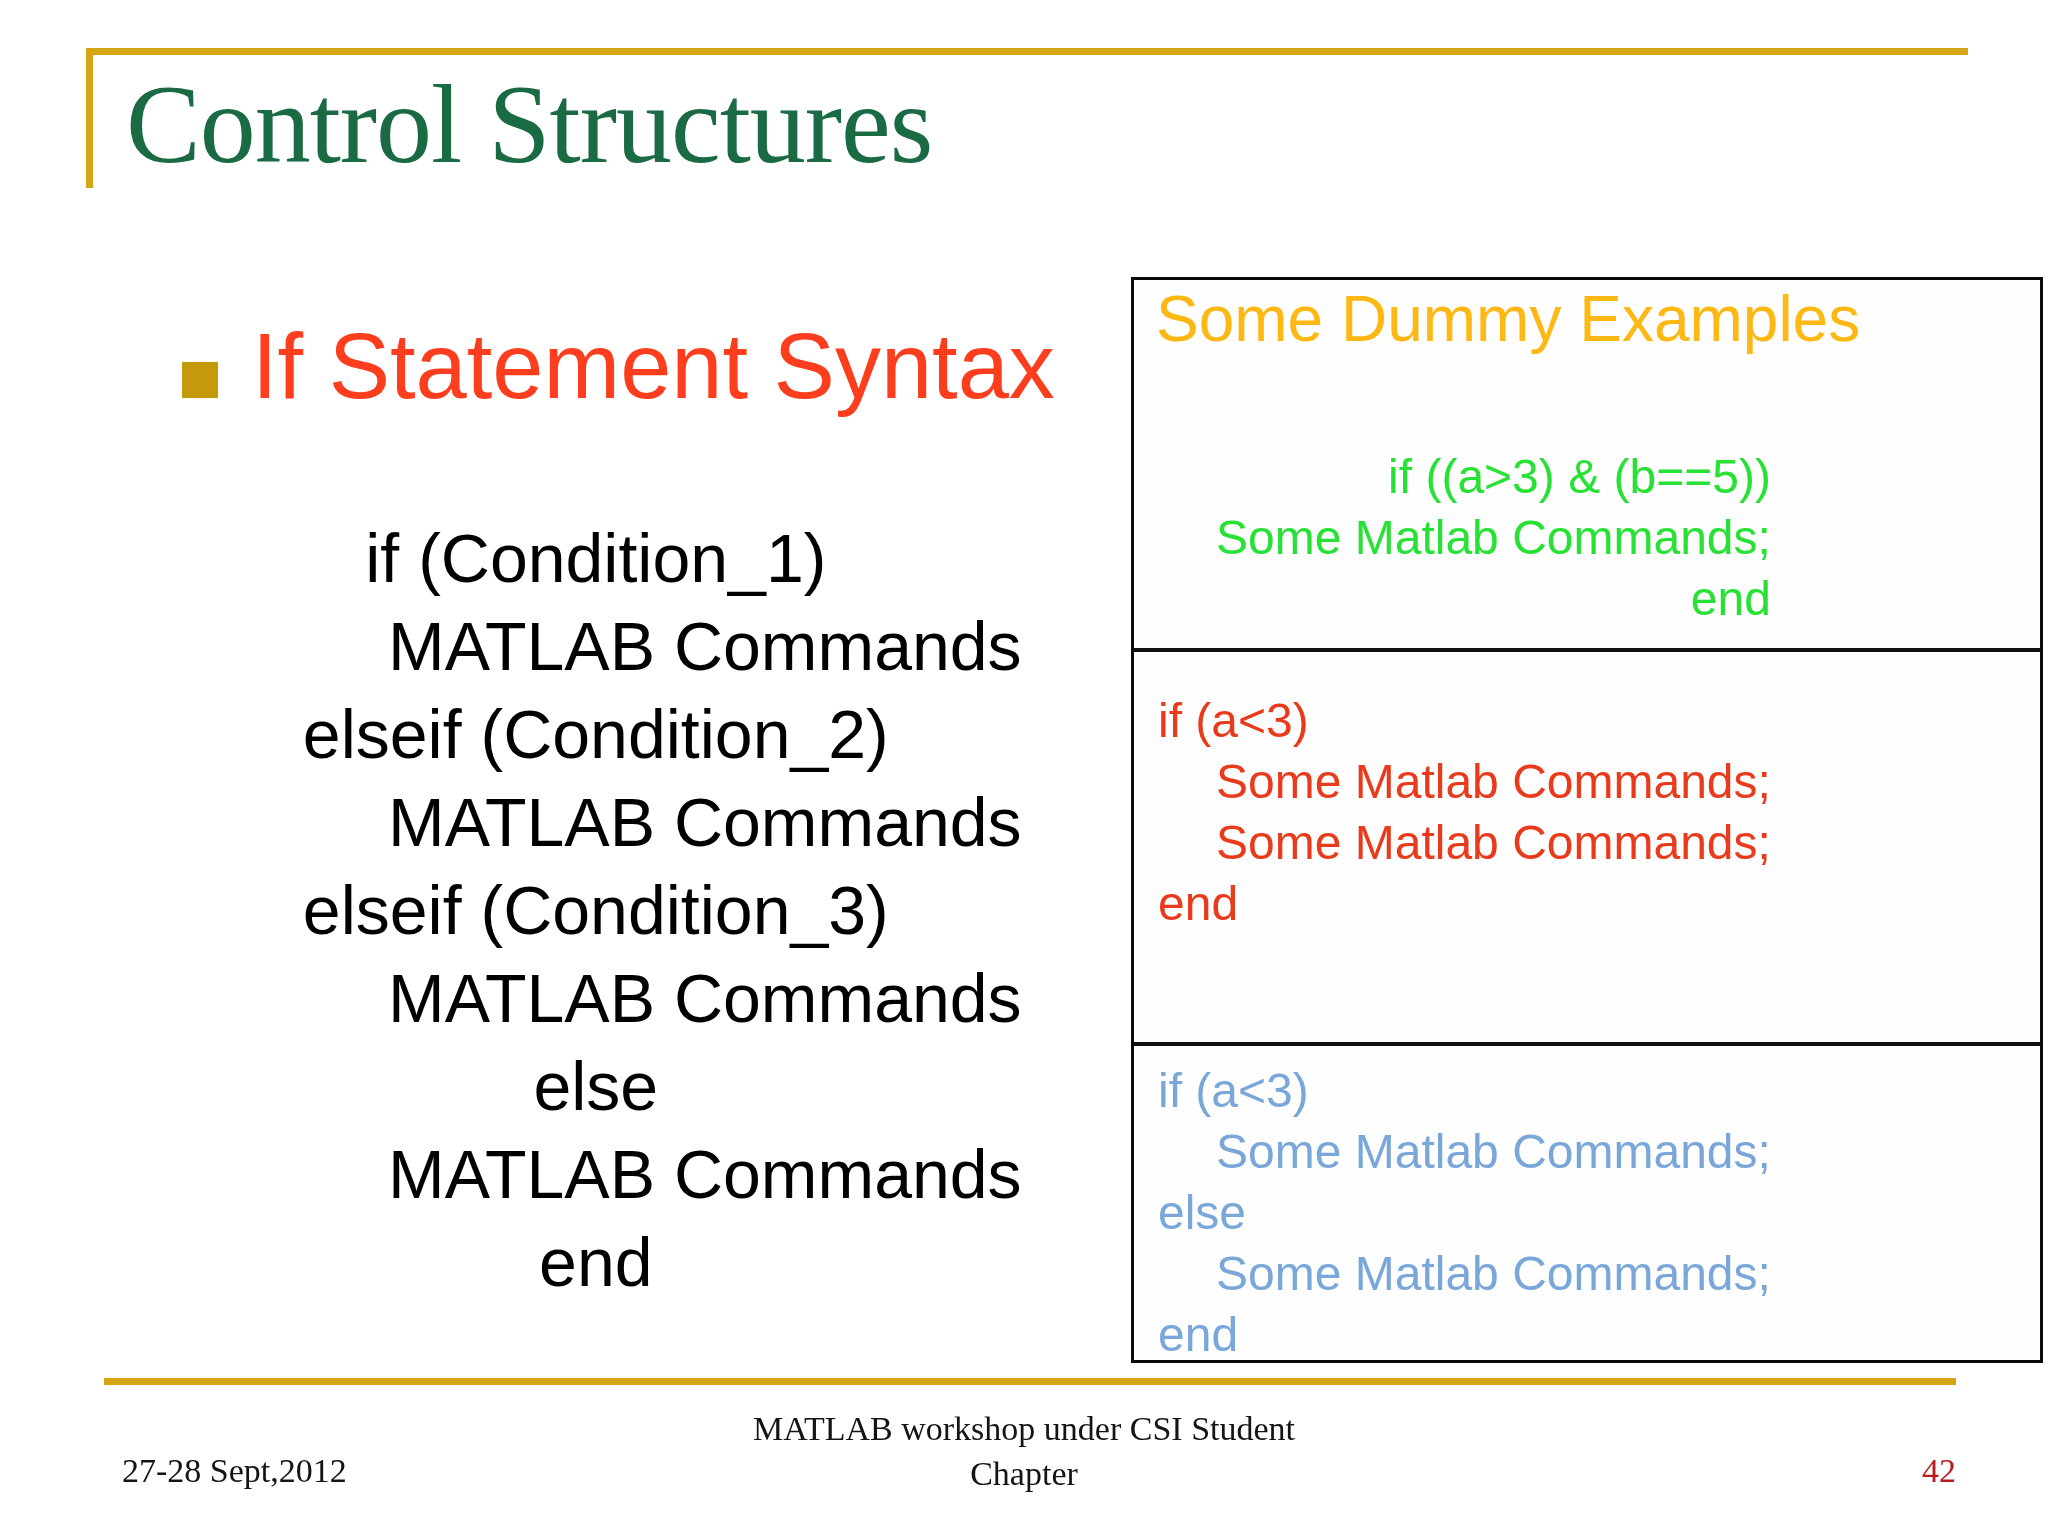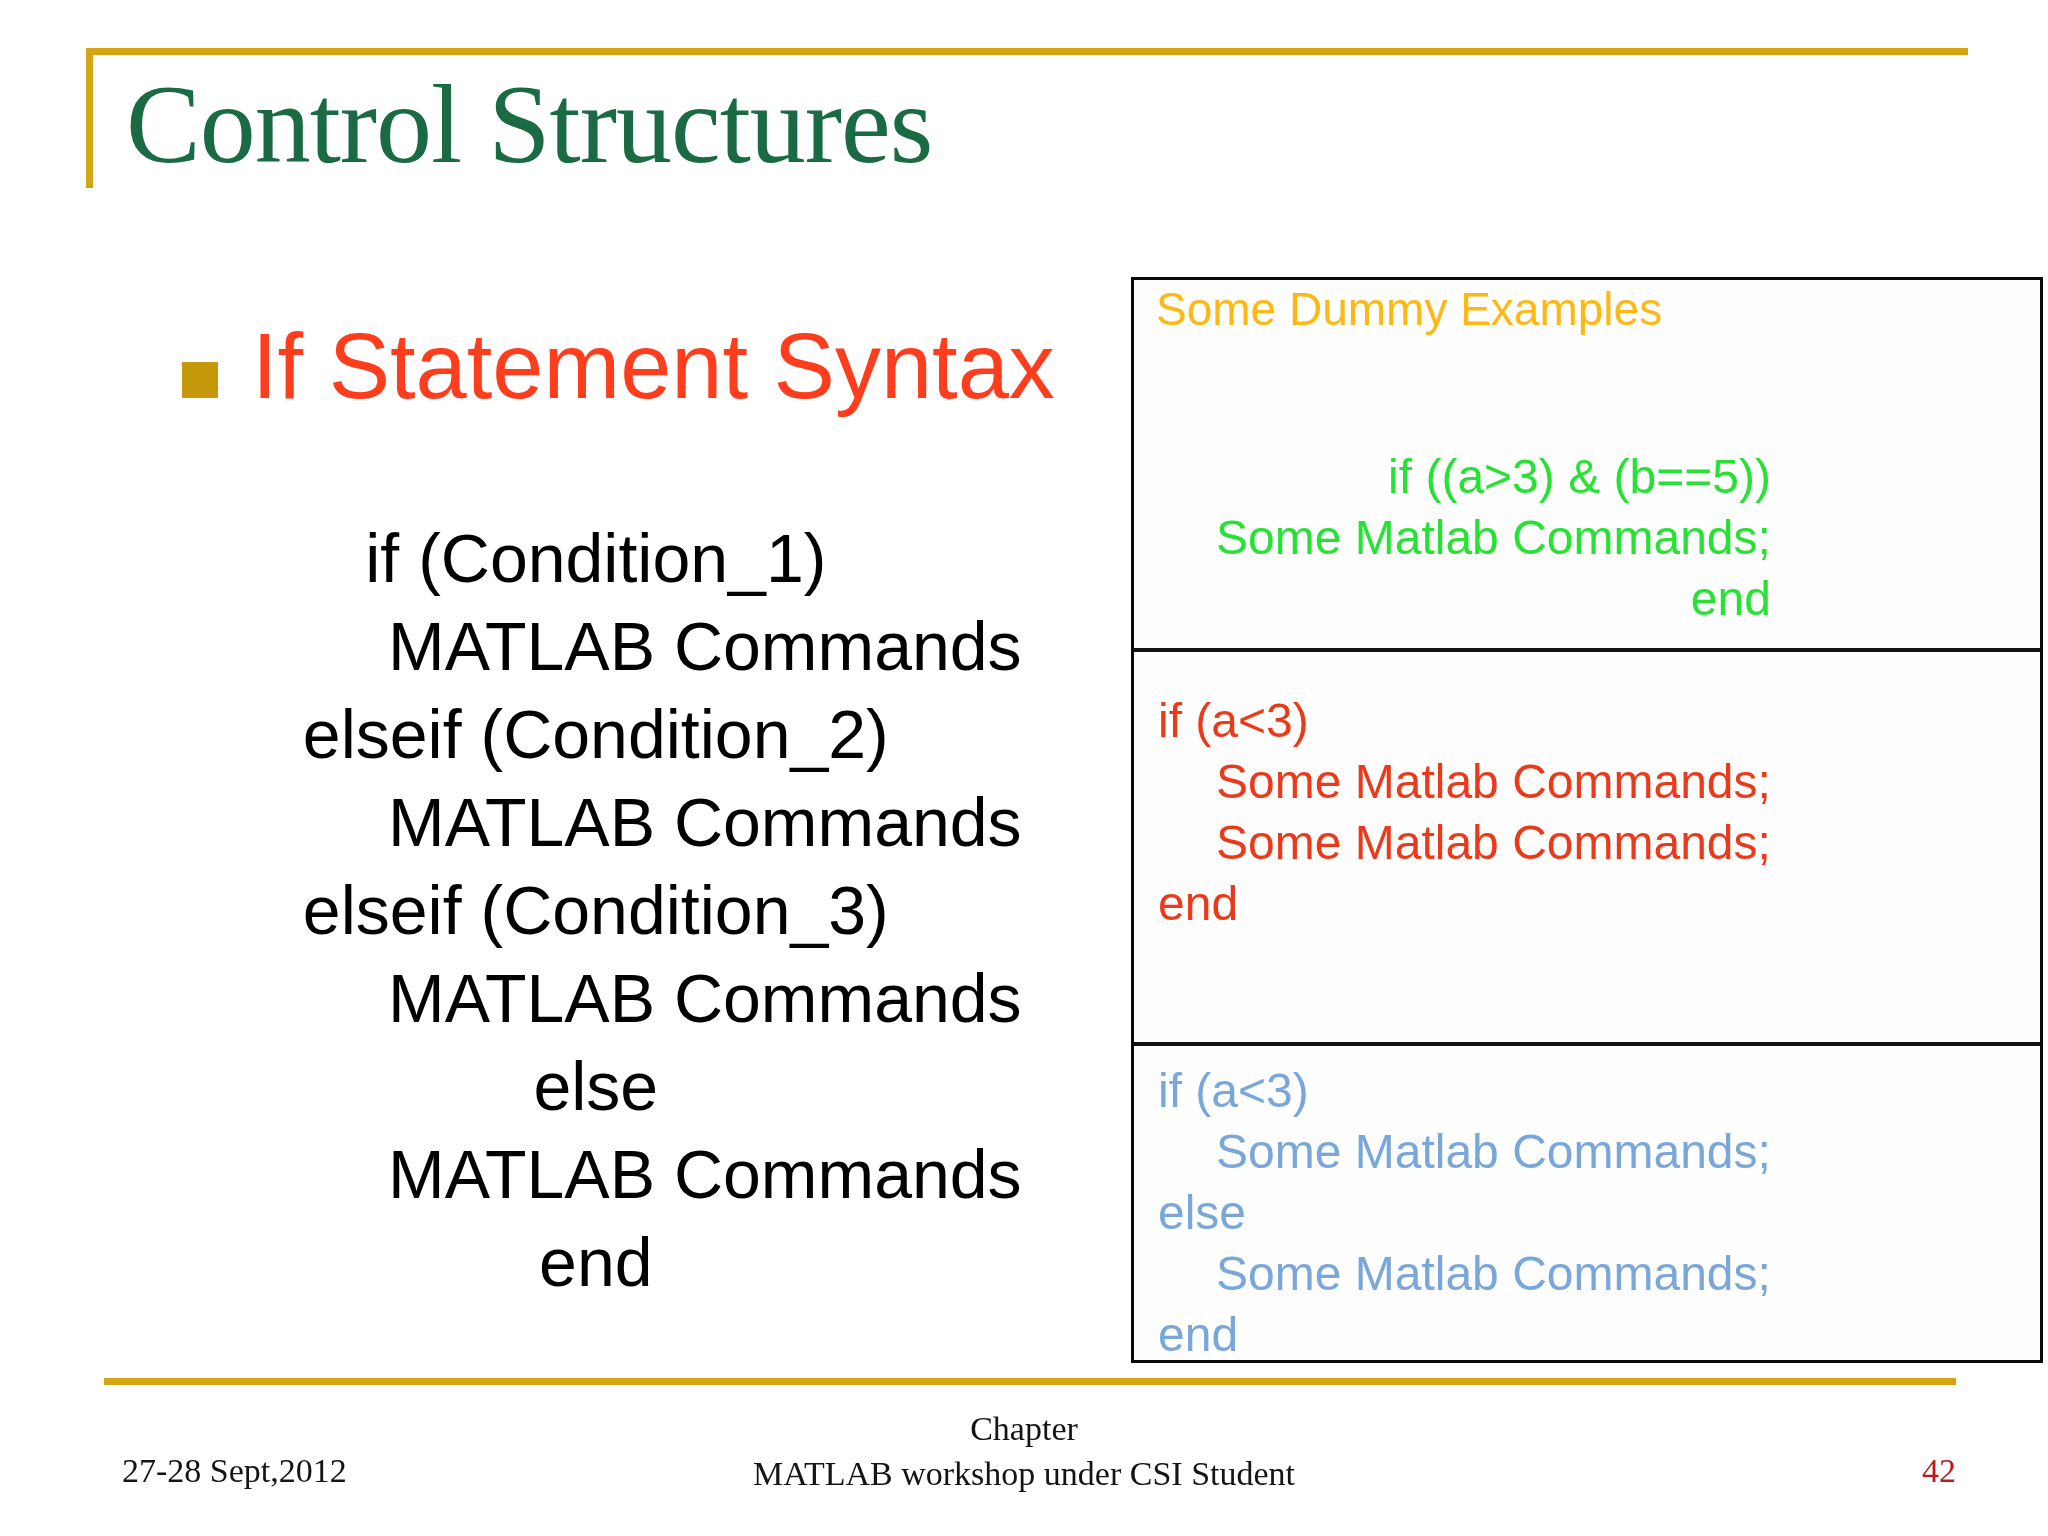--- a/index.html
+++ b/index.html
@@ -32,21 +32,21 @@
   
   .examples{
     position:absolute;left:1131px;top:277px;width:912px;height:1086px;
     border:3px solid #0a0a0a;box-sizing:border-box;background:#fefefe;
   }
   .section{position:absolute;left:0;width:100%;box-sizing:border-box;}
   .sec1{top:0;height:372px;border-bottom:4px solid #111;}
   .sec2{top:372px;height:394px;border-bottom:4px solid #111;}
   .sec3{top:766px;height:314px;}
   .box-title{
-    position:absolute;left:22px;top:4px;font-size:46px;line-height:1.1;
+    position:absolute;left:22px;top:4px;font-size:64px;line-height:1.1;
     white-space:nowrap;
   }
   .code{
     position:absolute;left:24px;font-size:48px;line-height:61px;
     white-space:nowrap;
   }
   .code .ind{padding-left:58px;}
   .code1{top:166px;}
   .code2{top:38px;}
   .code3{top:14px;}
@@ -117,19 +117,19 @@
         <div class="line ind">Some Matlab Commands;</div>
         <div class="line">end</div>
       </div>
     </div>
 
   </div>
 
   <div class="bottom-rule" style="background-color: rgb(214, 165, 21);"></div>
 
   <div class="footer-center">
+    <div>MATLAB workshop under CSI Student</div>
     <div>Chapter</div>
-    <div>MATLAB workshop under CSI Student</div>
   </div>
   <div class="footer-date">27-28 Sept,2012</div>
   <div class="footer-page">42</div>
 
 </div>
 
 </body></html>

